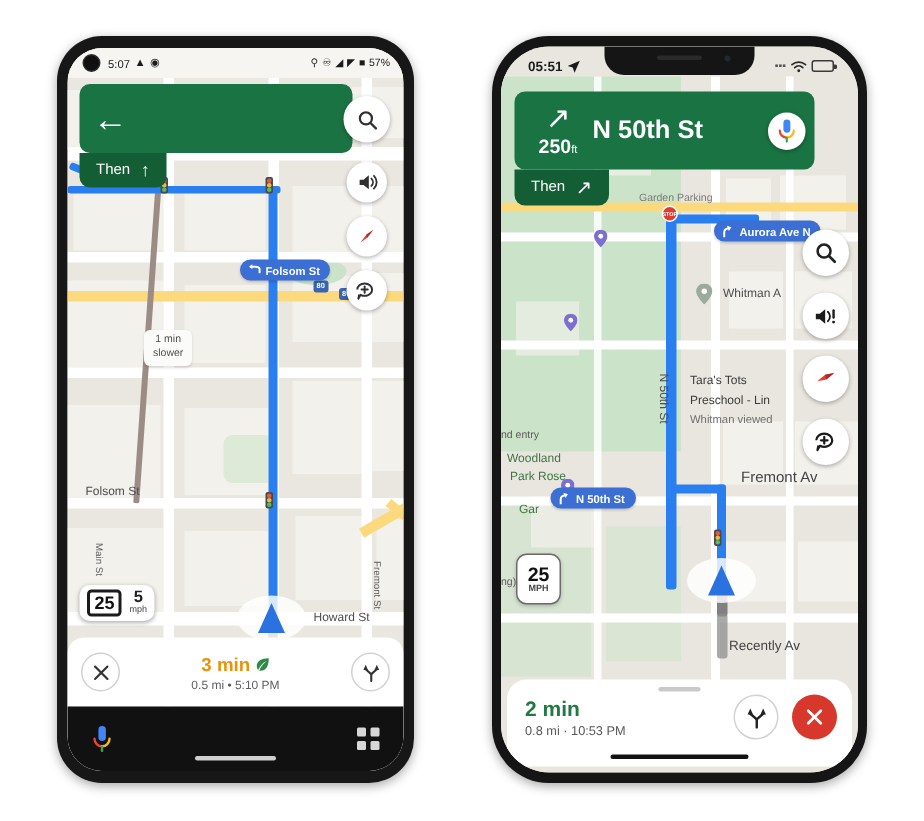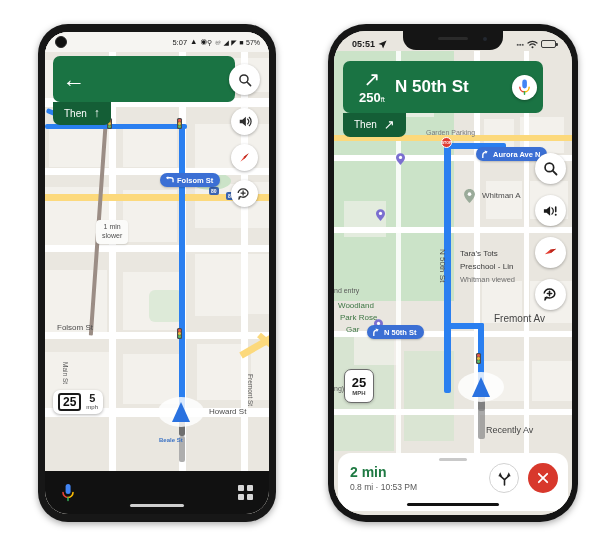--- a/index.html
+++ b/index.html
@@ -44,21 +44,21 @@
     position: relative;
     width: 100%; height: 100%;
     border-radius: 32px;
     overflow: hidden;
     background: #eceae4;
   }
 
   
   .status-bar-android {
     position: absolute; top: 0; left: 0; right: 0; height: 20px;
-    display: flex; align-items: center; justify-content: flex-end;
+    display: flex; align-items: center; justify-content: space-between;
     padding: 0 9px;
     background: #f6f5f2;
     font-size: 7.5px; color: #1b1b1b;
     z-index: 40;
   }
   .punch-hole {
     position: absolute; left: 10px; top: 4px;
     width: 12px; height: 12px; border-radius: 50%;
     background: #101010; border: 1.6px solid #2b2b2b;
     z-index: 41;
@@ -441,20 +441,45 @@
     </div>
 
     <div class="speed-android" style="left:8px;bottom:100px;">
       <div class="sl-box">25</div>
       <div class="cur-speed">
         <div class="v">5</div>
         <div class="u">mph</div>
       </div>
     </div>
 
+    <div id="a-bottom">
+      <div class="circle-btn">
+        <svg width="11" height="11" viewBox="0 0 12 12">
+          <line x1="1.5" y1="1.5" x2="10.5" y2="10.5" stroke="#333" stroke-width="1.6" stroke-linecap="round"></line>
+          <line x1="10.5" y1="1.5" x2="1.5" y2="10.5" stroke="#333" stroke-width="1.6" stroke-linecap="round"></line>
+        </svg>
+      </div>
+      <div class="eta-center">
+        <div class="eta-main">
+          <span>3 min</span>
+          <svg width="10" height="10" viewBox="0 0 12 12">
+            <path d="M11 1C5 1 1.4 3.4 1.4 7.2c0 1.3.5 2.4 1.2 3.1C4.2 6.6 6.8 4.3 9.4 3.2 7.3 5 4.6 7.3 3.4 11 8.6 11.6 11 7.6 11 1z" fill="#2e8b45"></path>
+          </svg>
+        </div>
+        <div class="eta-sub">0.5 mi  •  5:10 PM</div>
+      </div>
+      <div class="circle-btn">
+        <svg width="13" height="13" viewBox="0 0 14 14">
+          <path d="M7 13 L7 8 L3 4.5" stroke="#333" stroke-width="1.5" fill="none" stroke-linecap="round"></path>
+          <path d="M7 8 L11 4.5" stroke="#333" stroke-width="1.5" fill="none" stroke-linecap="round"></path>
+          <path d="M3 1.2 L1.3 5 L4.7 5 Z" fill="#333"></path>
+          <path d="M11 1.2 L9.3 5 L12.7 5 Z" fill="#333"></path>
+        </svg>
+      </div>
+    </div>
 
     <div id="a-navbar">
       <svg width="14" height="20" viewBox="0 0 14 20">
         <rect x="4.6" y="1" width="5" height="10" rx="2.5" fill="#4285f4"></rect>
         <path d="M2 9.5a5 5 0 005 5" stroke="#ea4335" stroke-width="1.6" fill="none" stroke-linecap="round"></path>
         <path d="M12 9.5a5 5 0 01-5 5" stroke="#fbbc05" stroke-width="1.6" fill="none" stroke-linecap="round"></path>
         <line x1="7" y1="14.8" x2="7" y2="17.5" stroke="#34a853" stroke-width="1.6" stroke-linecap="round"></line>
       </svg>
       <div class="apps-grid">
           <i></i>
@@ -529,21 +554,21 @@
       <svg class="pin" style="left:130px;top:158px;width:11px;height:14px;" viewBox="0 0 10 13">
         <path d="M5 0C2.2 0 0 2.1 0 4.8 0 8.2 5 13 5 13s5-4.8 5-8.2C10 2.1 7.8 0 5 0z" fill="#9aab9a"></path>
         <circle cx="5" cy="4.8" r="1.7" fill="#fff"></circle>
       </svg>
 
       <div class="map-label" style="left:92px;top:98px;color:#7a7a7a;">Garden Parking</div>
       <div class="map-label map-label-lg" style="left:148px;top:160px;">Whitman A</div>
       <div class="map-label" style="left:0px;top:256px;">nd entry</div>
       <div class="map-label map-label-lg map-label-green" style="left:4px;top:270px;">Woodland</div>
       <div class="map-label map-label-lg map-label-green" style="left:6px;top:282px;">Park Rose</div>
-      <div class="map-label map-label-lg map-label-green" style="left:12px;top:294px;">Gar</div>
+      <div class="map-label map-label-lg map-label-green" style="left:12px;top:304px;">Gar</div>
       <div class="map-label" style="left:0px;top:354px;">ng)</div>
       <div class="map-label map-label-lg" style="left:104px;top:218px;writing-mode:vertical-rl;">N 50th St</div>
       <div class="map-label map-label-lg" style="left:160px;top:282px;font-size:10px;color:#444;">Fremont Av</div>
       <div class="map-label map-label-lg" style="left:152px;top:394px;font-size:9px;color:#444;">Recently Av</div>
       <div class="map-label" style="left:78px;top:428px;font-size:8px;color:#6b6b6b;">Kenk</div>
 
       <div class="map-label" style="left:126px;top:218px;font-size:8px;color:#3c3c3c;">Tara's Tots</div>
       <div class="map-label" style="left:126px;top:231px;font-size:8px;color:#3c3c3c;">Preschool - Lin</div>
       <div class="map-label" style="left:126px;top:244px;font-size:7.5px;color:#6f6f6f;">Whitman viewed</div>
 

